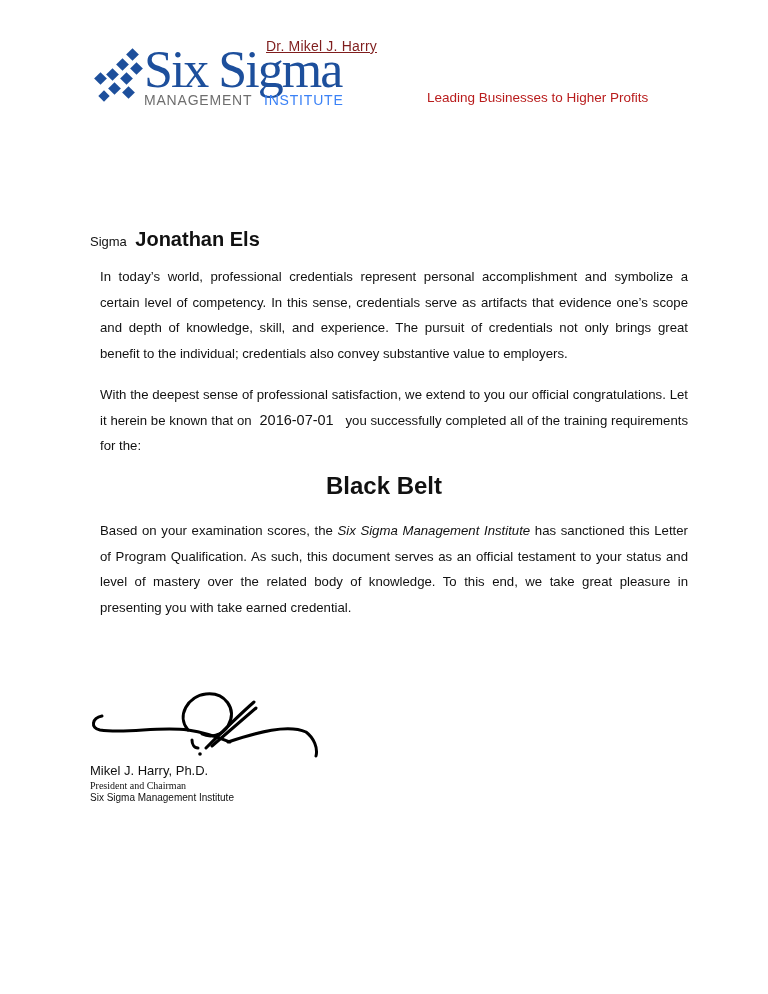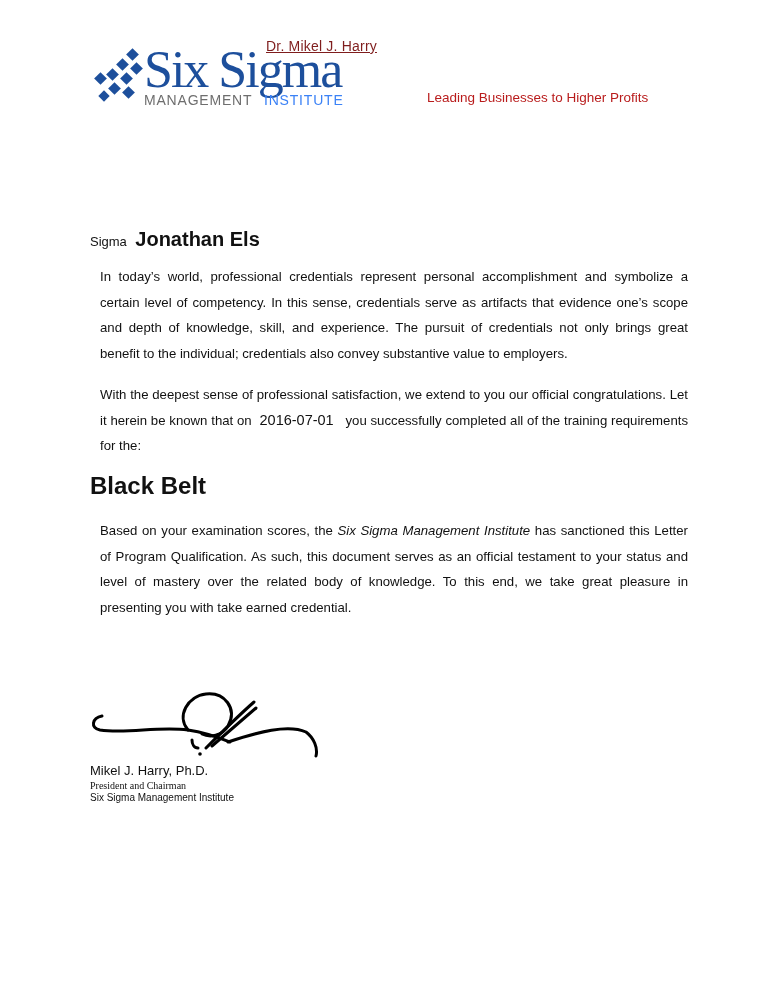--- a/index.html
+++ b/index.html
@@ -21,21 +21,21 @@
   .salutation .dear { font-size: 13px; }
   .salutation .name { font-size: 20px; font-weight: bold; margin-left: 4px; }
 
   .para { left: 100px; width: 588px; font-size: 13.2px; line-height: 25.5px; text-align: justify; color: #111; }
   .p1 { top: 264px; }
   .p2 { top: 382px; }
   .p3 { top: 518px; }
   .date { font-size: 14.5px; padding: 0 8px 0 4px; }
   .p3 em { font-style: italic; }
 
-  .program { left: 90px; width: 588px; top: 472px; text-align: left; font-size: 24px; font-weight: bold; }
+  .program { left: 90px; width: 588px; top: 472px; text-align: center; font-size: 24px; font-weight: bold; }
 
   .signature { left: 88px; top: 688px; width: 240px; height: 74px; }
   .signer { left: 90px; top: 763px; font-size: 13px; white-space: nowrap; }
   .signer-title { left: 90px; top: 780px; font-size: 10px; white-space: nowrap; font-family: Liberation Serif, serif; }
   .signer-org { left: 90px; top: 792px; font-size: 10px; white-space: nowrap; }
 </style>
 </head>
 <body>
 
 <div class="abs logo">

